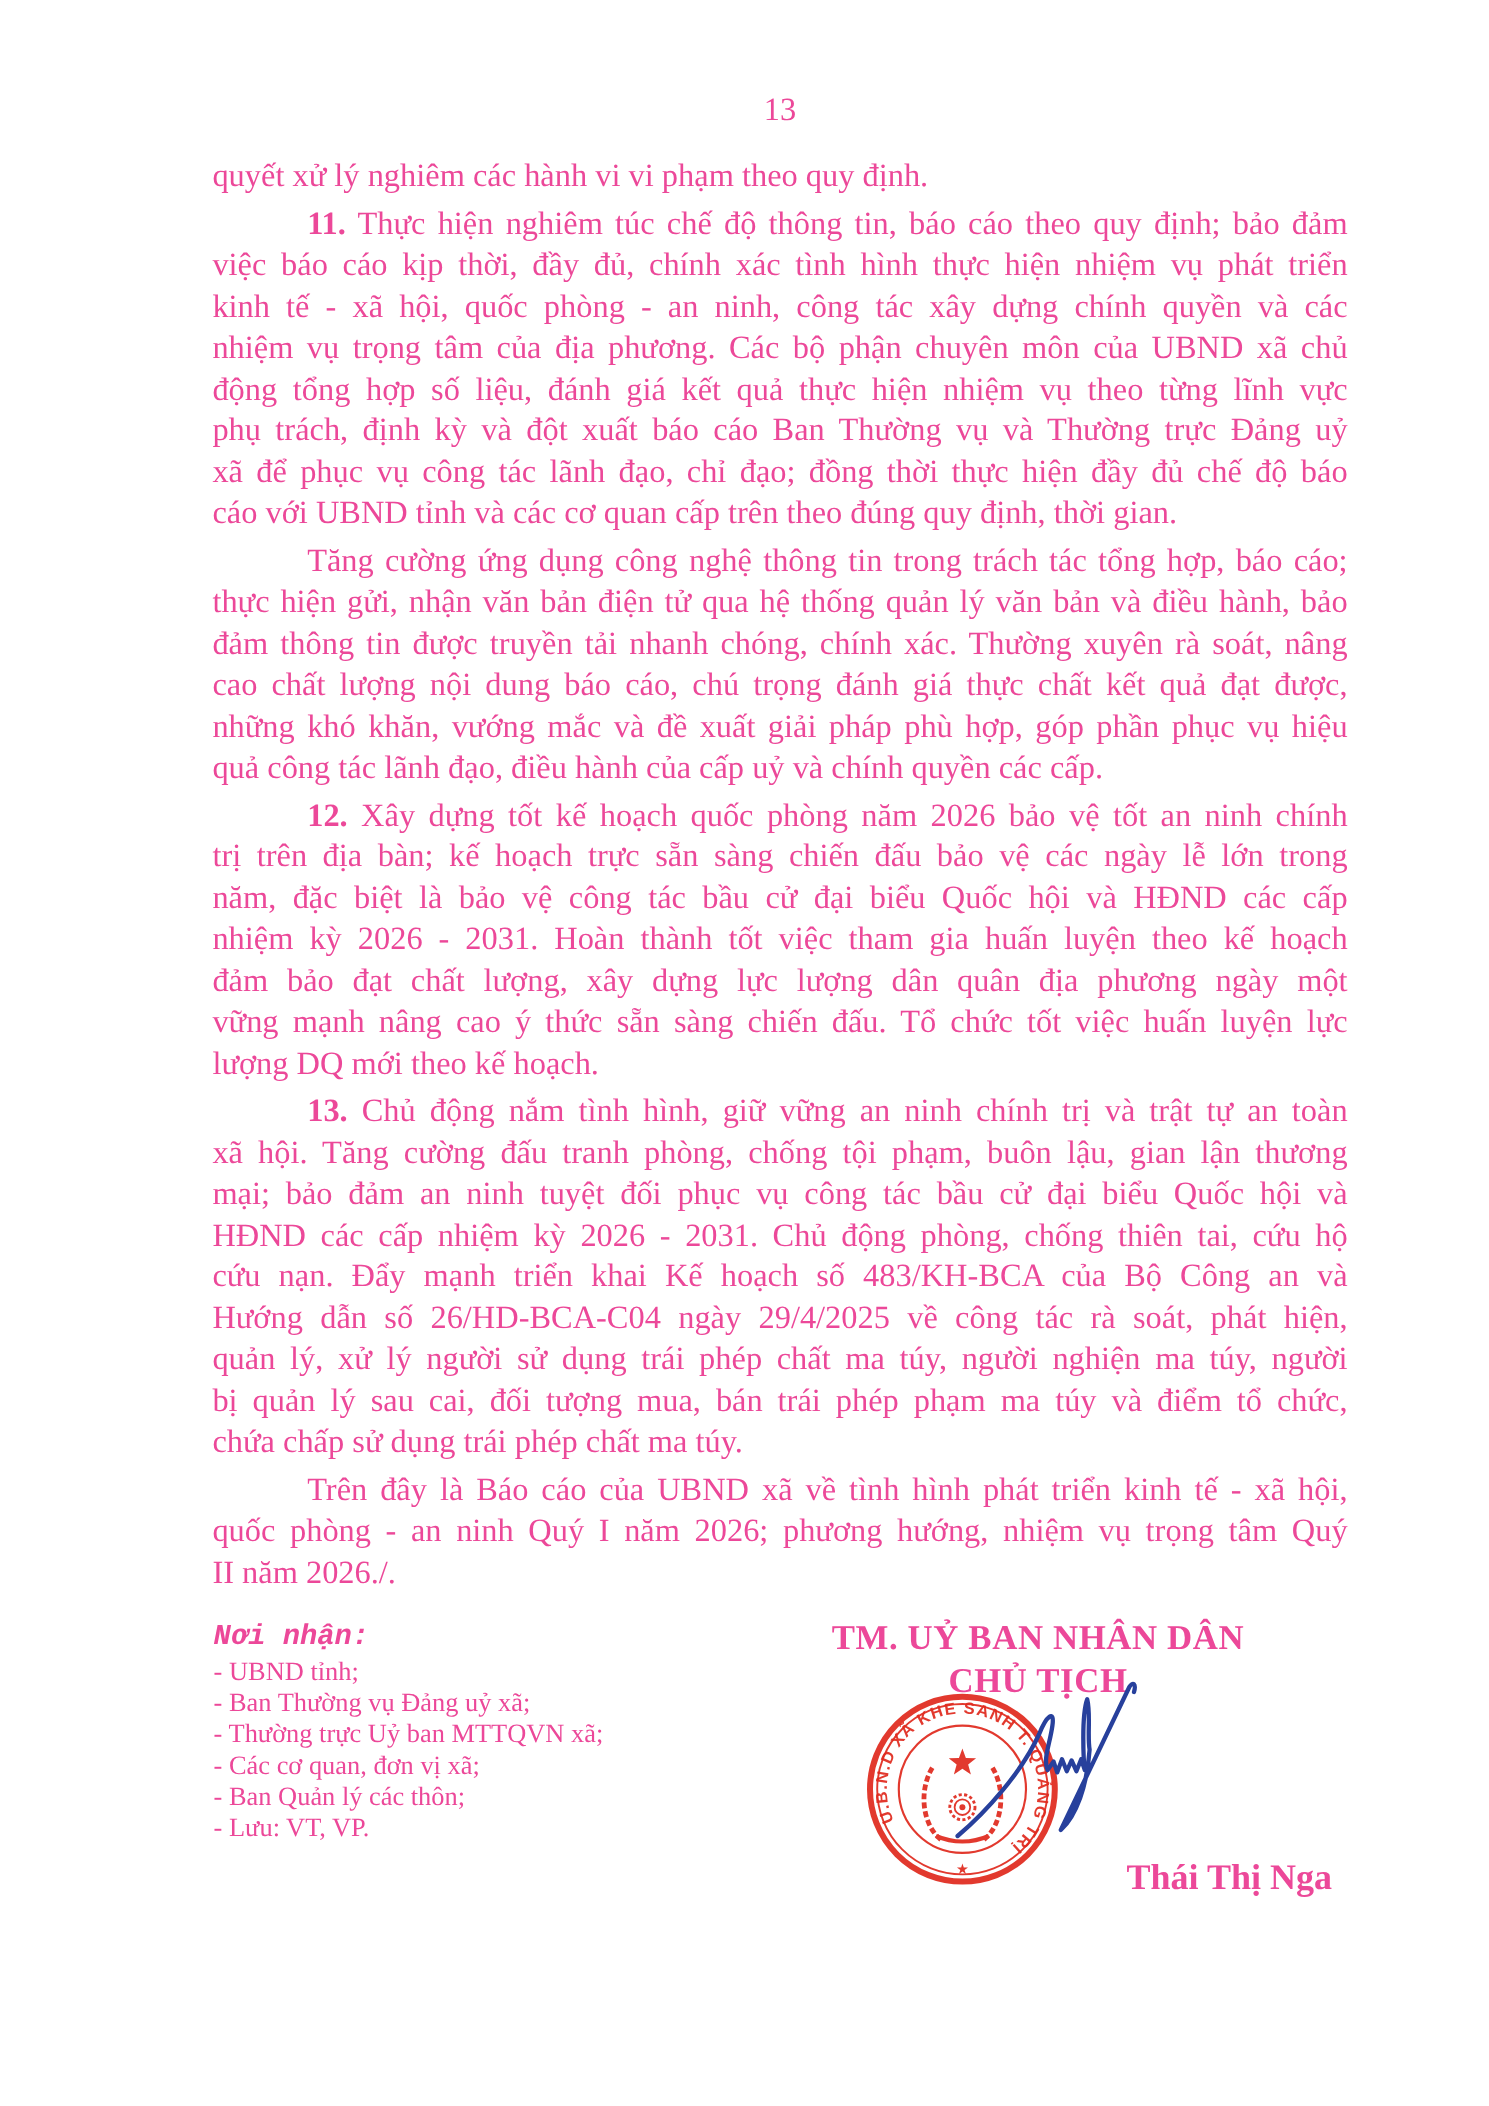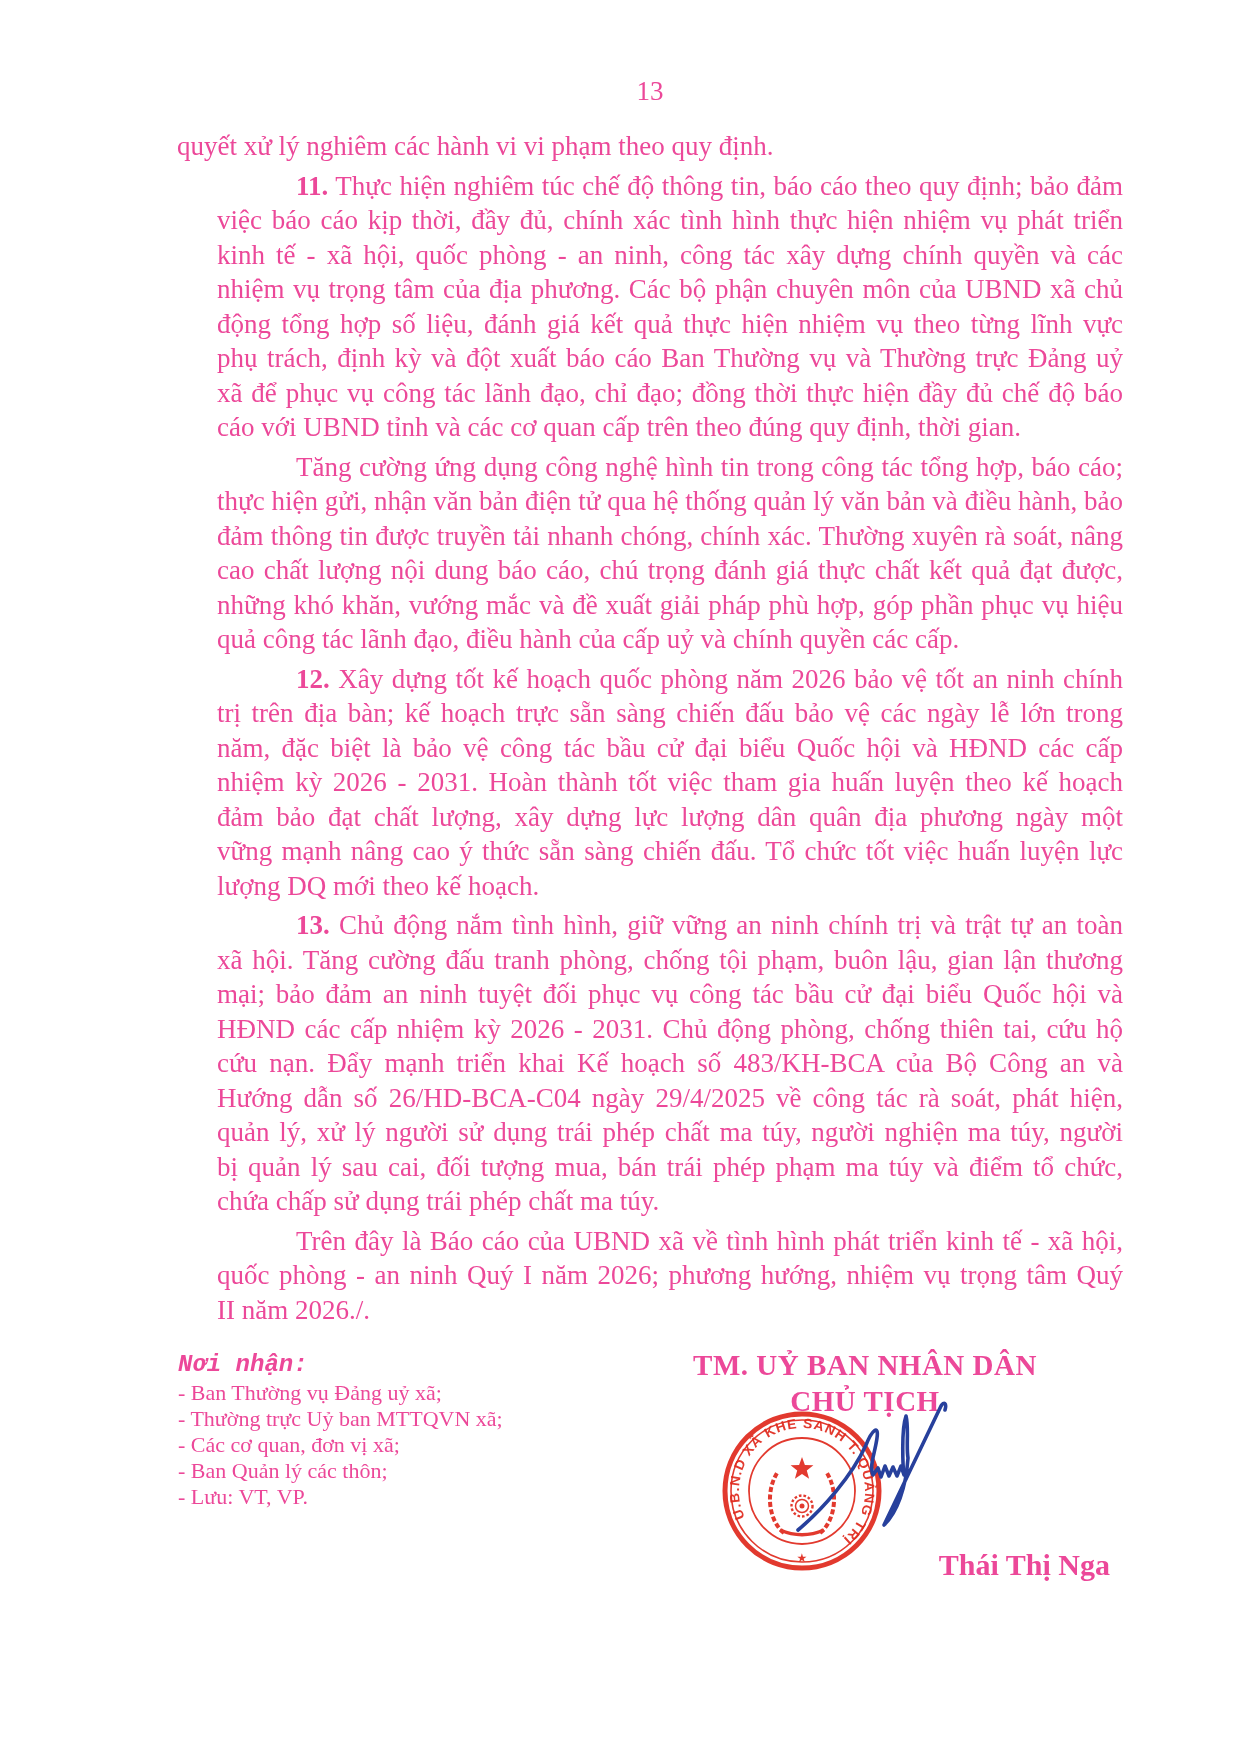--- a/index.html
+++ b/index.html
@@ -13,21 +13,21 @@
     padding-left:28px;
   }
   .pageno{
     position:absolute;top:76px;left:177px;width:946px;
     text-align:center;font-size:27px;
   }
   .docbody{
     position:absolute;top:129px;left:177px;width:946px;
   }
   .para{margin:0;}
-  .para + .para{margin-top:5px;margin-left:40px;}
+  .para + .para{margin-top:5px;}
   .line{
     font-size:27px;
     line-height:34.5px;
     text-align:justify;
     text-align-last:justify;
     white-space:normal;
   }
   .line.last{text-align-last:left;}
   .line.indent{text-indent:79px;}
   .line b{font-weight:bold;}
@@ -78,21 +78,21 @@
         <div class="line indent"><b>11.</b> Thực hiện nghiêm túc chế độ thông tin, báo cáo theo quy định; bảo đảm</div>
         <div class="line">việc báo cáo kịp thời, đầy đủ, chính xác tình hình thực hiện nhiệm vụ phát triển</div>
         <div class="line">kinh tế - xã hội, quốc phòng - an ninh, công tác xây dựng chính quyền và các</div>
         <div class="line">nhiệm vụ trọng tâm của địa phương. Các bộ phận chuyên môn của UBND xã chủ</div>
         <div class="line">động tổng hợp số liệu, đánh giá kết quả thực hiện nhiệm vụ theo từng lĩnh vực</div>
         <div class="line">phụ trách, định kỳ và đột xuất báo cáo Ban Thường vụ và Thường trực Đảng uỷ</div>
         <div class="line">xã để phục vụ công tác lãnh đạo, chỉ đạo; đồng thời thực hiện đầy đủ chế độ báo</div>
         <div class="line last">cáo với UBND tỉnh và các cơ quan cấp trên theo đúng quy định, thời gian.</div>
       </div>
       <div class="para">
-        <div class="line indent">Tăng cường ứng dụng công nghệ hình tin trong công tác tổng hợp, báo cáo;</div>
+        <div class="line indent">Tăng cường ứng dụng công nghệ thông tin trong trách tác tổng hợp, báo cáo;</div>
         <div class="line">thực hiện gửi, nhận văn bản điện tử qua hệ thống quản lý văn bản và điều hành, bảo</div>
         <div class="line">đảm thông tin được truyền tải nhanh chóng, chính xác. Thường xuyên rà soát, nâng</div>
         <div class="line">cao chất lượng nội dung báo cáo, chú trọng đánh giá thực chất kết quả đạt được,</div>
         <div class="line">những khó khăn, vướng mắc và đề xuất giải pháp phù hợp, góp phần phục vụ hiệu</div>
         <div class="line last">quả công tác lãnh đạo, điều hành của cấp uỷ và chính quyền các cấp.</div>
       </div>
       <div class="para">
         <div class="line indent"><b>12.</b> Xây dựng tốt kế hoạch quốc phòng năm 2026 bảo vệ tốt an ninh chính</div>
         <div class="line">trị trên địa bàn; kế hoạch trực sẵn sàng chiến đấu bảo vệ các ngày lễ lớn trong</div>
         <div class="line">năm, đặc biệt là bảo vệ công tác bầu cử đại biểu Quốc hội và HĐND các cấp</div>
@@ -115,20 +115,21 @@
       <div class="para">
         <div class="line indent">Trên đây là Báo cáo của UBND xã về tình hình phát triển kinh tế - xã hội,</div>
         <div class="line">quốc phòng - an ninh Quý I năm 2026; phương hướng, nhiệm vụ trọng tâm Quý</div>
         <div class="line last">II năm 2026./.</div>
       </div>
     </main>
 
   <div class="recipients">
     <div class="title">Nơi nhận:</div>
     <div>
+        <div class="recipient">- UBND tỉnh;</div>
         <div class="recipient">- Ban Thường vụ Đảng uỷ xã;</div>
         <div class="recipient">- Thường trực Uỷ ban MTTQVN xã;</div>
         <div class="recipient">- Các cơ quan, đơn vị xã;</div>
         <div class="recipient">- Ban Quản lý các thôn;</div>
         <div class="recipient">- Lưu: VT, VP.</div>
       </div>
   </div>
 
   <div class="signblock">
     <div class="org">TM. UỶ BAN NHÂN DÂN</div>

